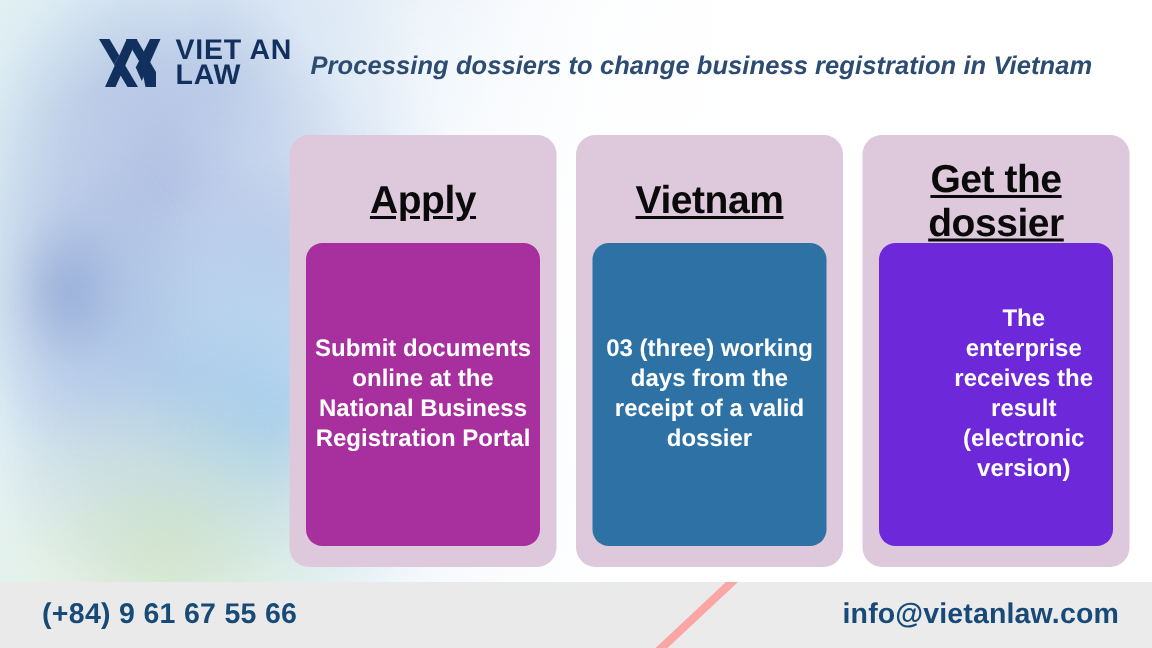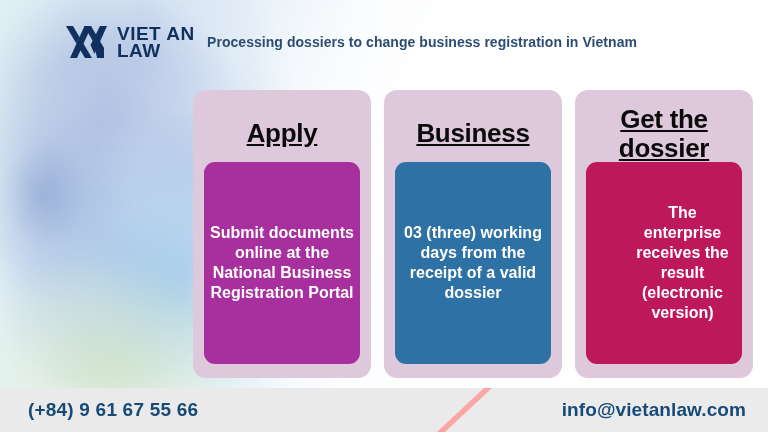--- a/index.html
+++ b/index.html
@@ -154,25 +154,26 @@
     color: #12305e;
     font-weight: 700;
     font-size: 19px;
     letter-spacing: 0.5px;
   }
   .logo-words span { display: block; white-space: nowrap; }
 
   .header-title {
     position: absolute;
     left: 207px; top: 34px;
-    font-size: 14px;
+    font-size: 17px;
     font-weight: 700;
     color: #2d4c72;
     letter-spacing: 0.05px;
     white-space: nowrap;
+    font-style: italic;
   }
 
   
   .cards {
     position: absolute;
     left: 193px; top: 90px;
     width: 560px; height: 288px;
     display: flex;
     gap: 13px;
   }
@@ -296,27 +297,27 @@
   </div>
 
   <div class="cards">
 
     <div class="card">
       <div class="card-title">Apply</div>
       <div class="card-body" style="background-color: rgb(168, 48, 158);">Submit documents online at the National Business Registration Portal</div>
     </div>
 
     <div class="card">
-      <div class="card-title">Business</div>
+      <div class="card-title">Vietnam</div>
       <div class="card-body" style="background-color: rgb(46, 114, 165);">03 (three) working days from the receipt of a valid dossier</div>
     </div>
 
     <div class="card">
       <div class="card-title">Get the dossier</div>
-      <div class="card-body" style="background-color: #be185d; padding-left: 43px;">The enterprise receives the result (electronic version)</div>
+      <div class="card-body" style="background-color: #6d28d9; padding-left: 43px;">The enterprise receives the result (electronic version)</div>
     </div>
 
   </div>
 
   <div class="footer">
     <div class="footer-band-left"></div>
     <div class="footer-band-right"></div>
     <div class="footer-phone">(+84) 9 61 67 55 66</div>
     <div class="footer-email">info@vietanlaw.com</div>
   </div>

